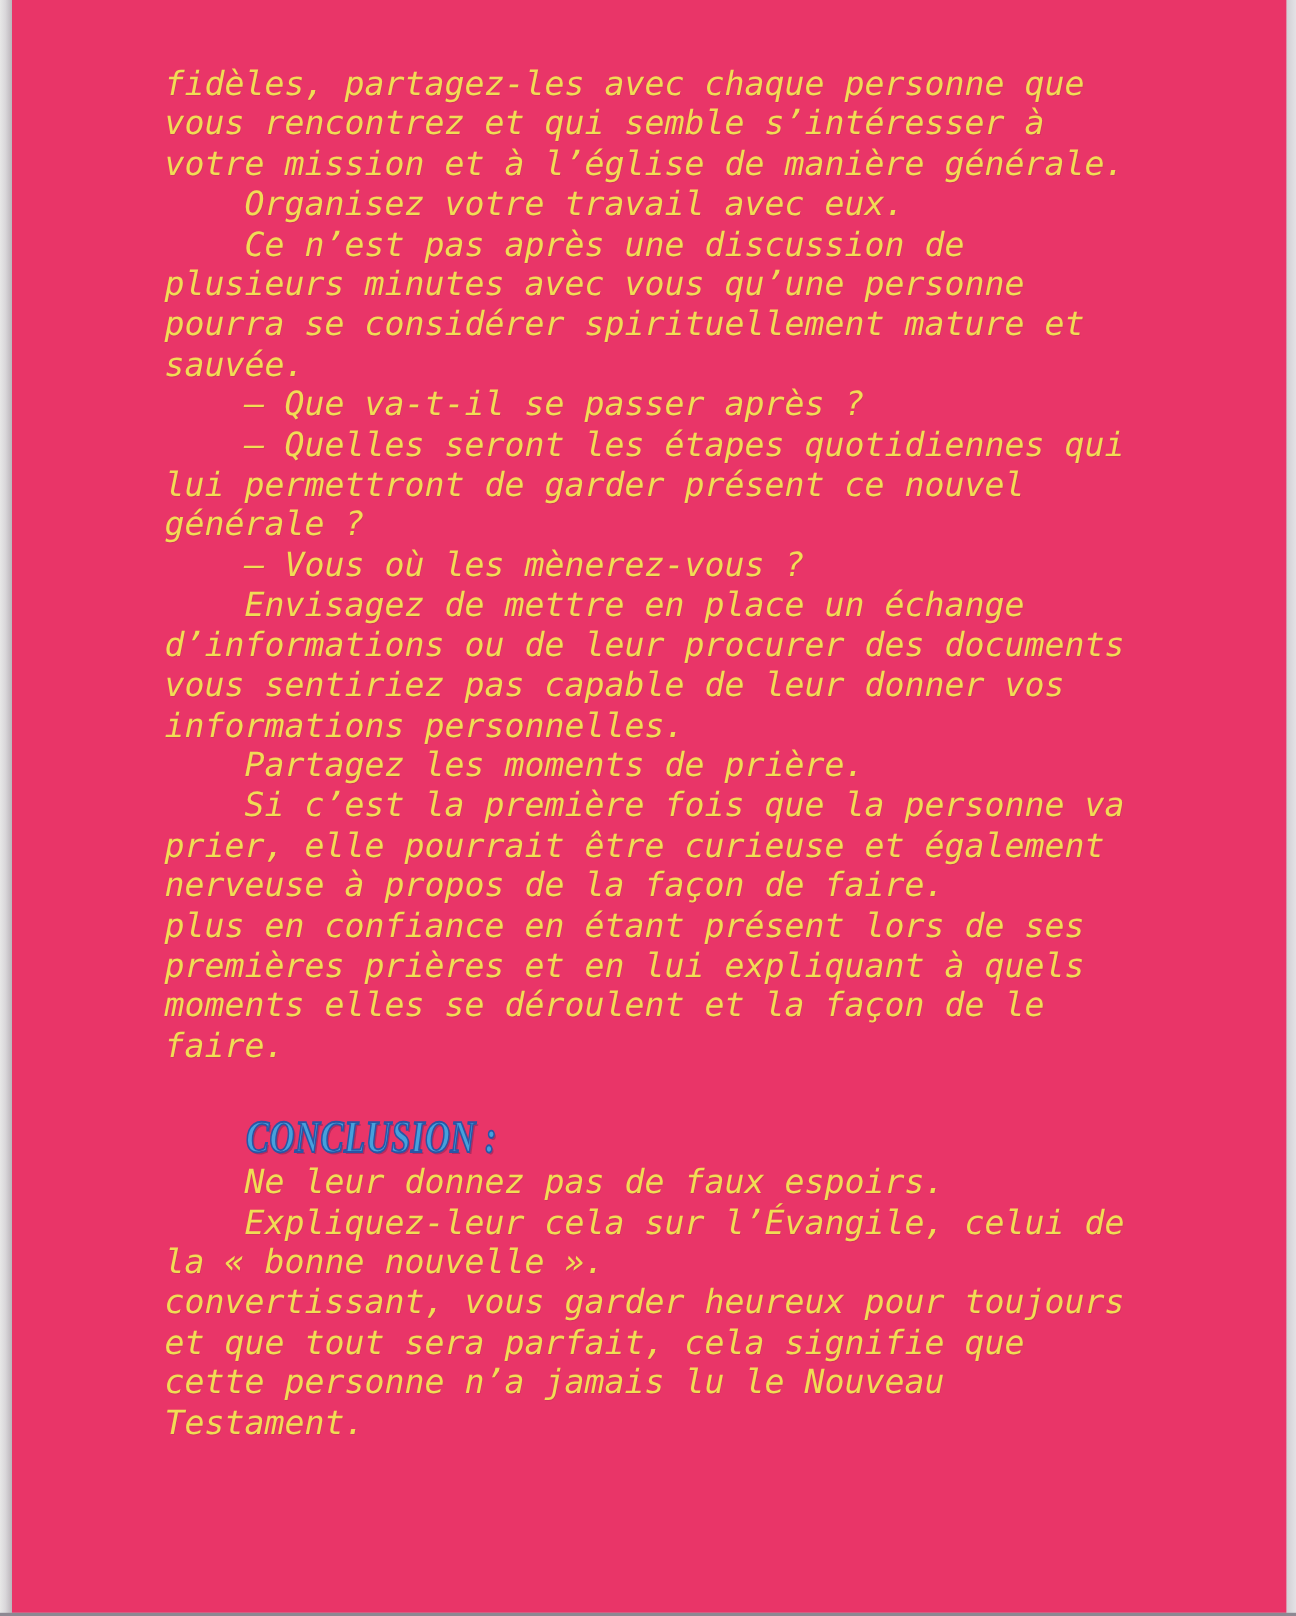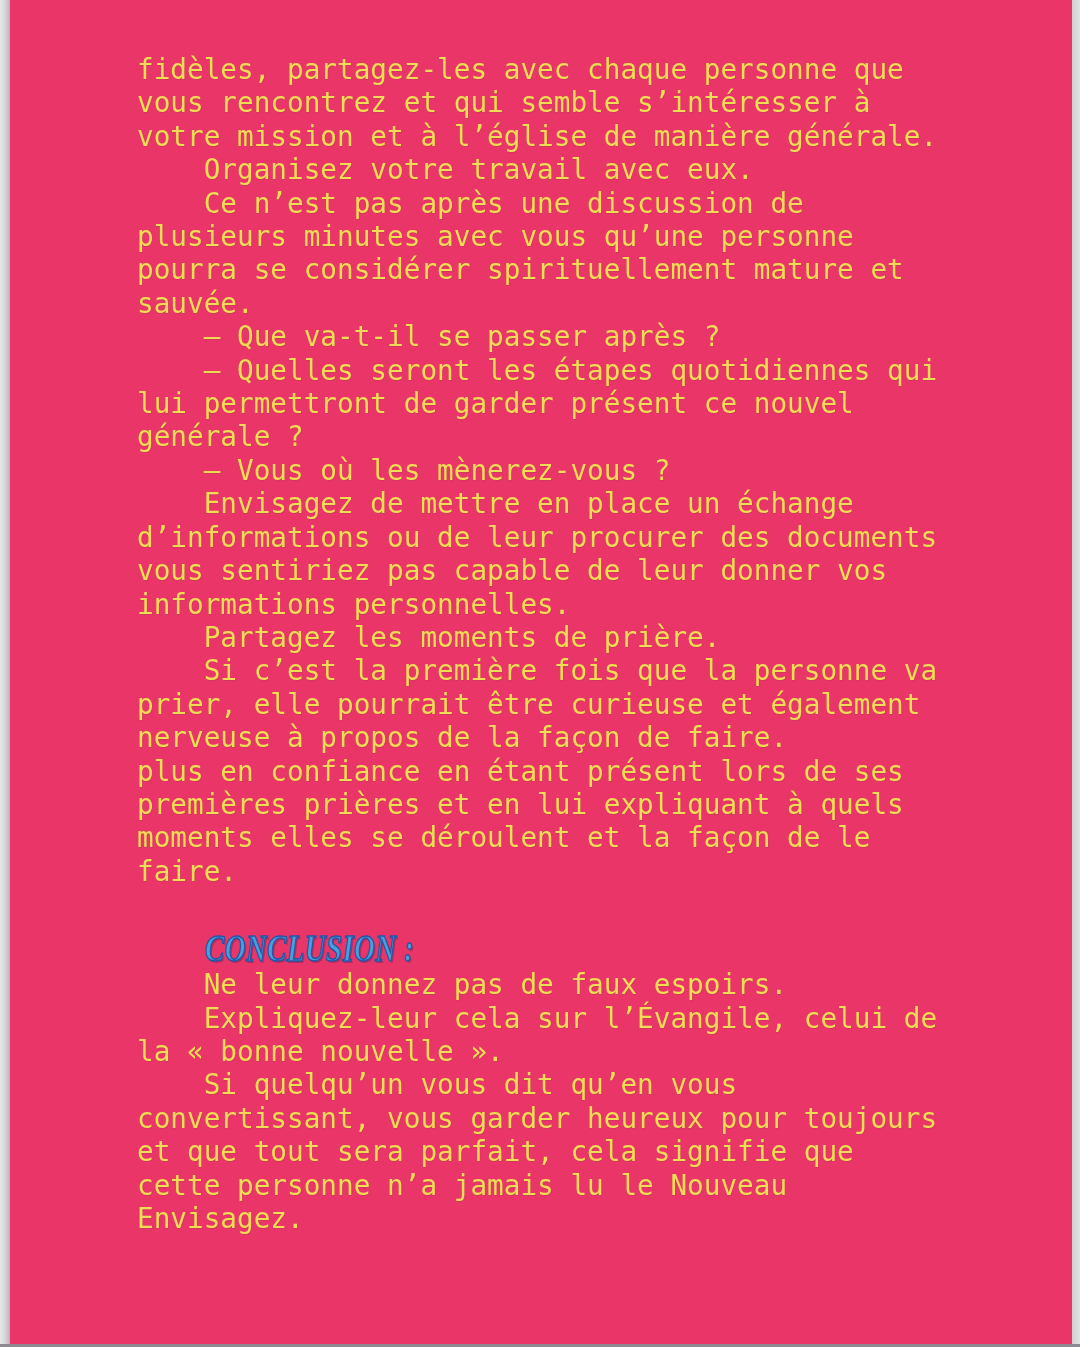--- a/index.html
+++ b/index.html
@@ -40,20 +40,21 @@
     top: 0;
     bottom: 3px;
     background: #e93568;
     overflow: hidden;
   }
   .content {
     padding: 53px 0 0 127px;
   }
   .line {
     white-space: pre;
+    font-style: italic;
     font-size: 27.7px;
     line-height: 33.4px;
     color: #f1dc55;
     text-shadow: 0.5px 0.8px 0 rgba(150, 60, 60, 0.28);
     letter-spacing: 0;
   }
   .heading-row {
     margin-top: 40px;
     height: 40px;
     padding-left: 68px;
@@ -109,20 +110,19 @@
         <div class="line">moments elles se déroulent et la façon de le</div>
         <div class="line">faire.</div>
       </div>
     <div class="heading-row">
       <span class="heading">CONCLUSION :</span>
     </div>
     <div>
         <div class="line">    Ne leur donnez pas de faux espoirs.</div>
         <div class="line">    Expliquez-leur cela sur l’Évangile, celui de</div>
         <div class="line">la « bonne nouvelle ».</div>
-        <div class="line">    Si quelqu’un vous dit qu’en vous</div>
         <div class="line">convertissant, vous garder heureux pour toujours</div>
         <div class="line">et que tout sera parfait, cela signifie que</div>
         <div class="line">cette personne n’a jamais lu le Nouveau</div>
-        <div class="line">Envisagez.</div>
+        <div class="line">Testament.</div>
       </div>
   </div>
 </div>
 
 </body></html>

